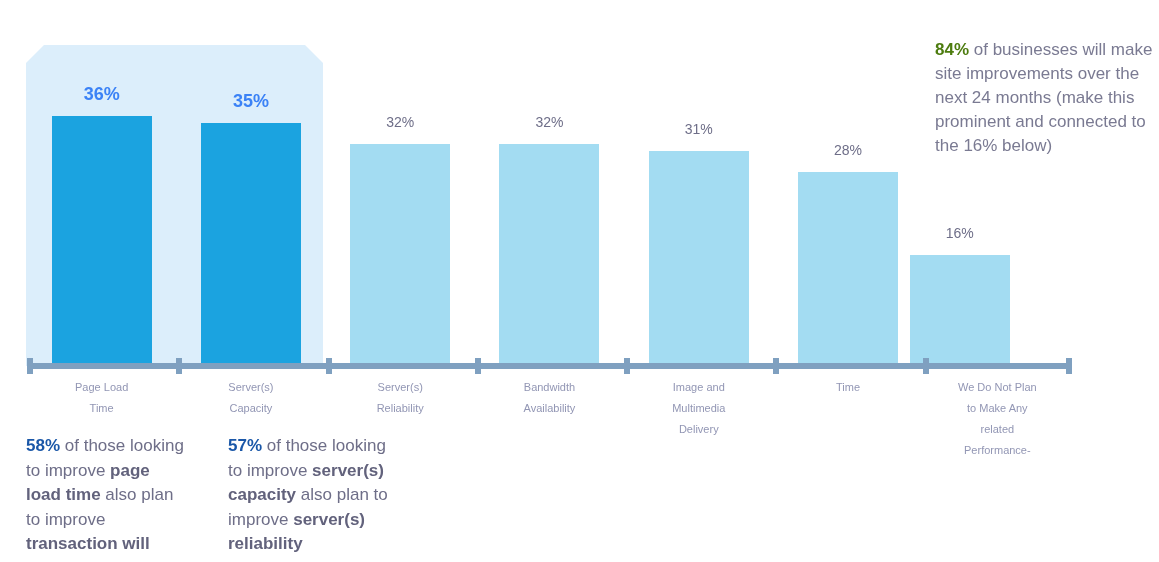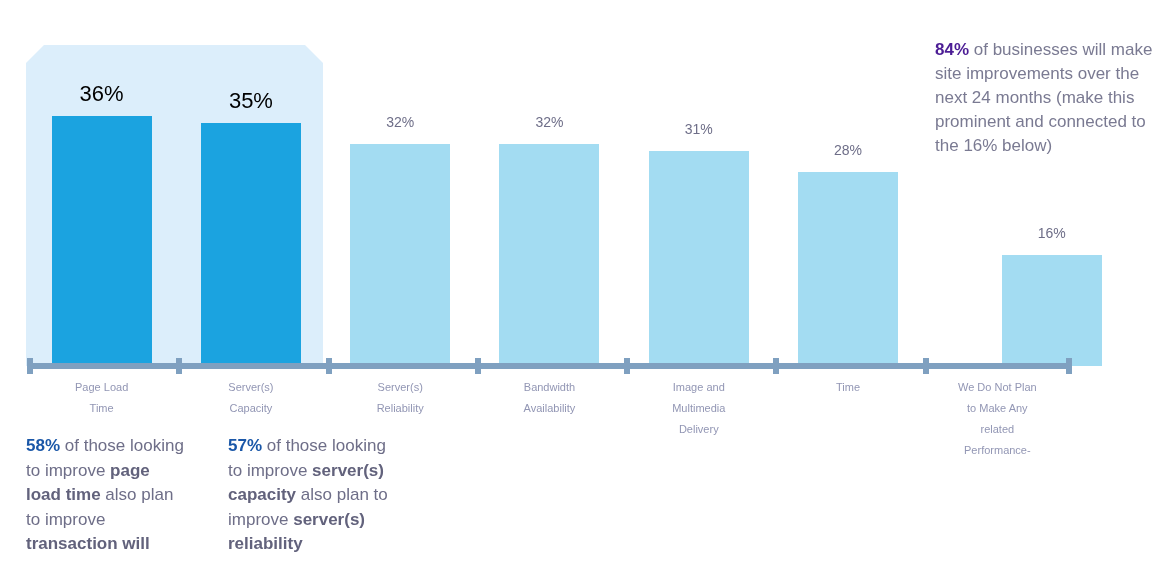--- a/index.html
+++ b/index.html
@@ -57,23 +57,23 @@
   .bar-value {
     position: absolute;
     left: 50%;
     transform: translateX(-50%);
     white-space: nowrap;
     color: #6e6e88;
     font-size: 14px;
     line-height: 24px;
   }
   .bar-value.emph {
-    color: #000000;
-    font-weight: normal;
-    font-size: 22px;
+    color: #3b82f6;
+    font-weight: bold;
+    font-size: 18px;
   }
 
   
   #axis-line {
     position: absolute;
     left: 27px;
     top: 363px;
     width: 1045px;
     height: 6px;
     background: #7fa0c0;
@@ -117,21 +117,21 @@
   #callout {
     position: absolute;
     left: 935px;
     top: 38px;
     width: 218px;
     color: #7a7a92;
     font-size: 17px;
     line-height: 24px;
   }
   #callout .pct {
-    color: #4c1d95;
+    color: #4d7c0f;
     font-weight: bold;
   }
 </style>
 </head>
 <body>
 
 <div id="stage">
 
   <div id="highlight-panel"></div>
 
@@ -162,21 +162,21 @@
         <div class="bar-value" style="bottom: 232px;">32%</div>
       </div>
       <div class="bar-col" style="left: 624.143px; width: 149.286px;">
         <div class="bar light" style="height: 215px;"></div>
         <div class="bar-value" style="bottom: 225px;">31%</div>
       </div>
       <div class="bar-col" style="left: 773.429px; width: 149.286px;">
         <div class="bar light" style="height: 194px;"></div>
         <div class="bar-value" style="bottom: 204px;">28%</div>
       </div>
-      <div class="bar-col" style="left: 977px; width: 149.286px;">
+      <div class="bar-col" style="left: 885px; width: 149.286px;">
         <div class="bar light" style="height: 111px;"></div>
         <div class="bar-value" style="bottom: 121px;">16%</div>
       </div>
     </div>
 
   <div id="axis-line"></div>
 
   <div id="axis-decor">
       <div class="axis-tick" style="left: 27px;"></div>
       <div class="cat-label" style="left: 27px; width: 149.286px;">

